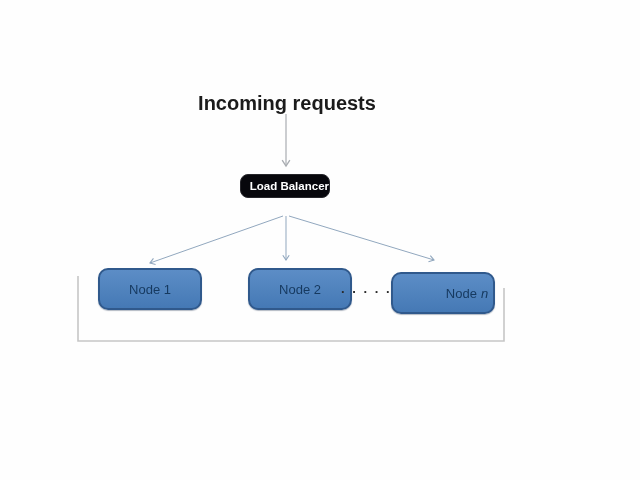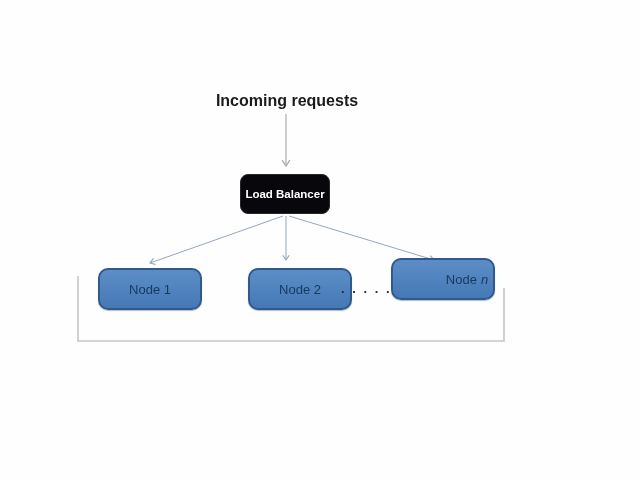--- a/index.html
+++ b/index.html
@@ -15,36 +15,36 @@
     position: absolute;
     left: 0; top: 0;
     width: 640px; height: 480px;
     pointer-events: none;
   }
   .caption {
     position: absolute;
     transform: translateX(-50%);
     font-weight: bold;
     color: #1b1b1b;
-    font-size: 16px;
+    font-size: 20px;
     white-space: nowrap;
   }
   #incoming-label { left: 287px; top: 92px; }
   #cluster-label  { left: 283px; top: 360px; }
   #lb-box {
     position: absolute;
     left: 240px; top: 174px;
-    width: 90px; height: 40px;
+    width: 90px; height: 24px;
     background: #07070c;
     border: 1px solid #26262b;
     border-radius: 8px;
     box-sizing: border-box;
     display: flex;
     align-items: center;
-    justify-content: center;
+    justify-content: flex-end;
   }
   #lb-box .lb-text {
     color: #ffffff;
     font-weight: bold;
     font-size: 11.5px;
     white-space: nowrap;
   }
   .node-box {
     position: absolute;
     width: 104px; height: 42px;
@@ -59,21 +59,21 @@
   }
   .node-text {
     color: #16395f;
     font-size: 13px;
     font-weight: normal;
     white-space: nowrap;
   }
   .italic-n { font-style: italic; margin-left: 4px; }
   #node-1 { left: 98px;  top: 268px; }
   #node-2 { left: 248px; top: 268px; }
-  #node-n { left: 391px; top: 258px; padding-left: 48px; }
+  #node-n { left: 391px; top: 272px; padding-left: 48px; }
   #dots {
     position: absolute;
     left: 341px; top: 281px;
     font-size: 13px;
     font-weight: bold;
     color: #2a2a2a;
     letter-spacing: 2px;
     white-space: nowrap;
   }
 </style>

